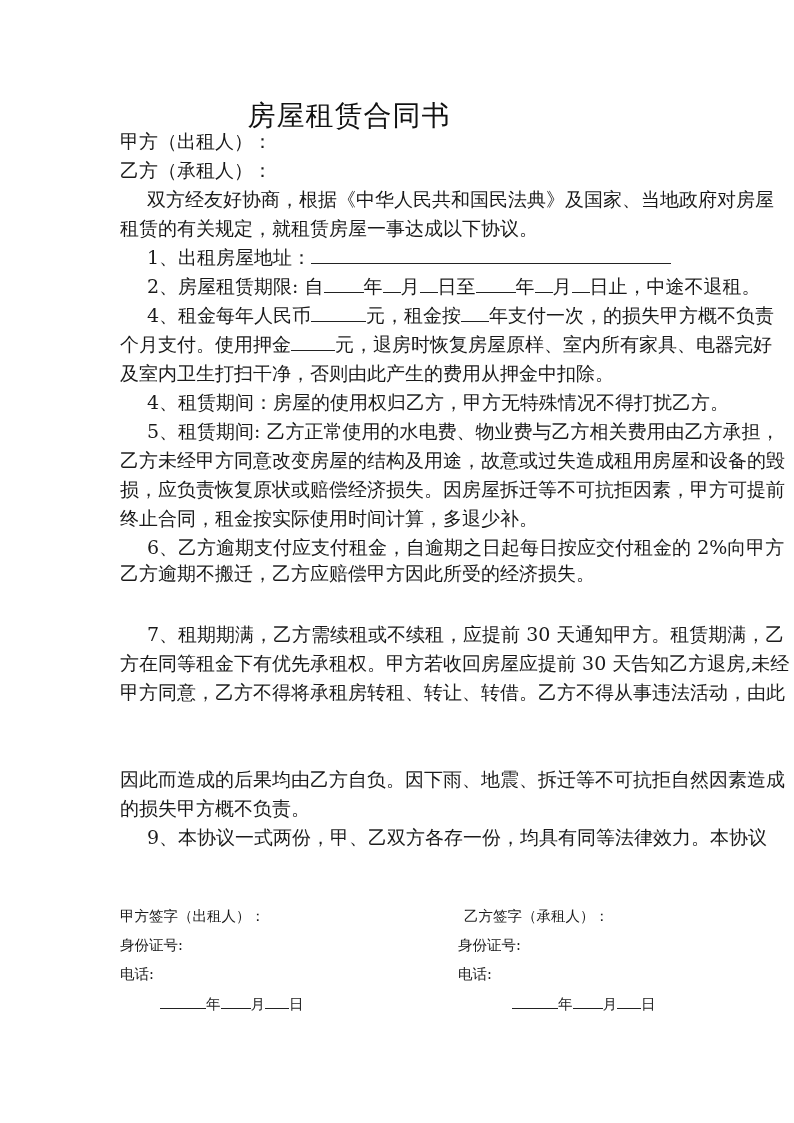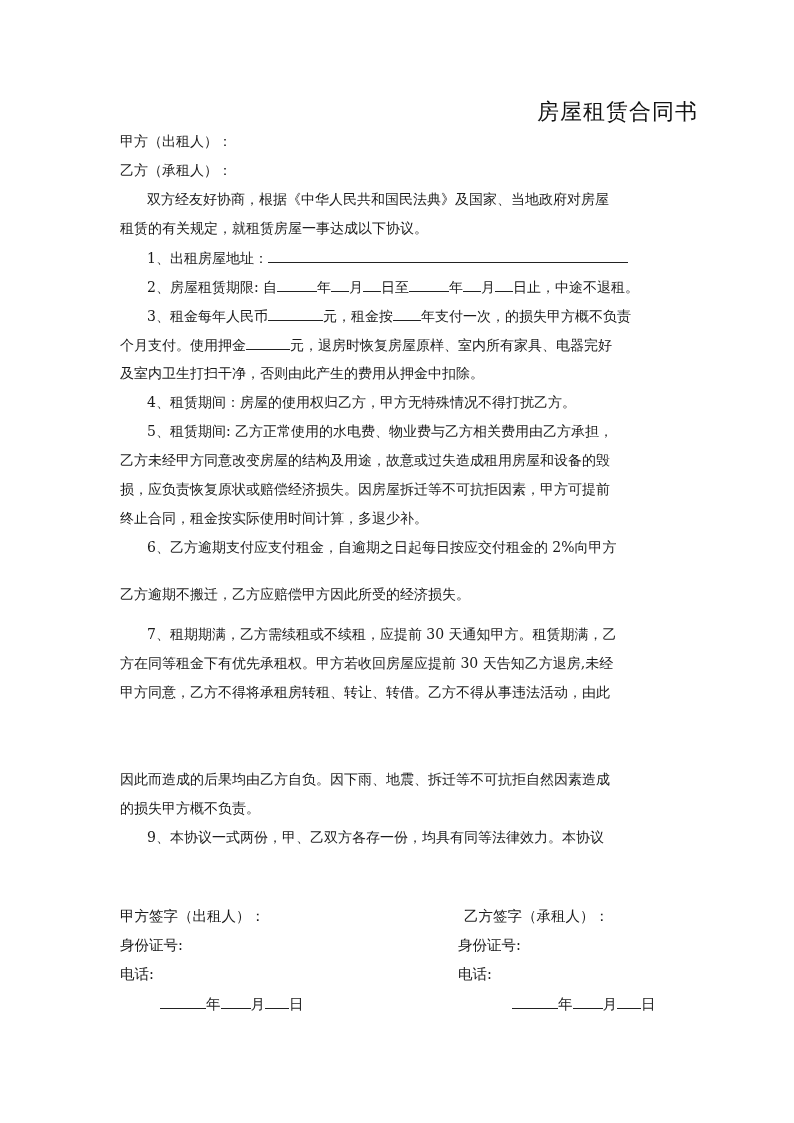--- a/index.html
+++ b/index.html
@@ -1,21 +1,21 @@
 <!DOCTYPE html>
 <html><head>
 <meta charset="utf-8">
 <style>
   html, body { margin: 0; padding: 0; background: #ffffff; }
   body { width: 794px; height: 1123px; position: relative; overflow: hidden;
          font-family: "DejaVu Serif", "Liberation Serif", serif; color: #1a1a1a; }
   .page { position: absolute; left: 0; top: 0; width: 794px; height: 1123px; background: #fff; }
-  .title { position: absolute; top: 97px; left: 0; width: 698px; text-align: right;
-           font-family: "DejaVu Sans", "Liberation Sans", sans-serif; font-size: 22px; color: #111; letter-spacing: 1px; }
-  .line { position: absolute; left: 120px; width: 560px; font-size: 14px; line-height: 20px; white-space: nowrap; }
+  .title { position: absolute; top: 97px; left: 0; width: 698px; text-align: center;
+           font-family: "DejaVu Sans", "Liberation Sans", sans-serif; font-size: 28px; color: #111; letter-spacing: 1px; }
+  .line { position: absolute; left: 120px; width: 560px; font-size: 19px; line-height: 20px; white-space: nowrap; }
   .indent { left: 147px; }
   .u { display: inline-block; border-bottom: 1px solid #222; height: 15px; vertical-align: baseline; }
   .sig { position: absolute; font-size: 14.5px; line-height: 20px; white-space: nowrap; }
 </style>
 </head>
 <body>
 
 <div class="page">
   <div class="title">房屋租赁合同书</div>
 
@@ -27,36 +27,36 @@
 
   <div class="line indent" style="top:247px">
     <span>1、出租房屋地址：</span><span class="u" style="width:360px"></span>
   </div>
 
   <div class="line indent" style="top:276px">
     <span>2、房屋租赁期限: 自</span><span class="u" style="width:40px"></span><span>年</span><span class="u" style="width:18px"></span><span>月</span><span class="u" style="width:18px"></span><span>日至</span><span class="u" style="width:40px"></span><span>年</span><span class="u" style="width:18px"></span><span>月</span><span class="u" style="width:18px"></span><span>日止，中途不退租。</span>
   </div>
 
   <div class="line indent" style="top:305px">
-    <span>3、租金每年人民币</span><span class="u" style="width:55px"></span><span>元，租金按</span><span class="u" style="width:28px"></span><span>年支付一次，的损失甲方概不负责</span>
+    <span>4、租金每年人民币</span><span class="u" style="width:55px"></span><span>元，租金按</span><span class="u" style="width:28px"></span><span>年支付一次，的损失甲方概不负责</span>
   </div>
   <div class="line" style="top:334px">
     <span>个月支付。使用押金</span><span class="u" style="width:44px"></span><span>元，退房时恢复房屋原样、室内所有家具、电器完好</span>
   </div>
   <div class="line" style="top:363px">及室内卫生打扫干净，否则由此产生的费用从押金中扣除。</div>
 
   <div class="line indent" style="top:392px">4、租赁期间：房屋的使用权归乙方，甲方无特殊情况不得打扰乙方。</div>
 
   <div class="line indent" style="top:421px">5、租赁期间: 乙方正常使用的水电费、物业费与乙方相关费用由乙方承担，</div>
   <div class="line" style="top:450px">乙方未经甲方同意改变房屋的结构及用途，故意或过失造成租用房屋和设备的毁</div>
   <div class="line" style="top:479px">损，应负责恢复原状或赔偿经济损失。因房屋拆迁等不可抗拒因素，甲方可提前</div>
   <div class="line" style="top:508px">终止合同，租金按实际使用时间计算，多退少补。</div>
 
   <div class="line indent" style="top:537px">6、乙方逾期支付应支付租金，自逾期之日起每日按应交付租金的 2%向甲方</div>
-  <div class="line" style="top:584px">乙方逾期不搬迁，乙方应赔偿甲方因此所受的经济损失。</div>
+  <div class="line" style="top:563px">乙方逾期不搬迁，乙方应赔偿甲方因此所受的经济损失。</div>
 
   <div class="line indent" style="top:624px">7、租期期满，乙方需续租或不续租，应提前 30 天通知甲方。租赁期满，乙</div>
   <div class="line" style="top:653px">方在同等租金下有优先承租权。甲方若收回房屋应提前 30 天告知乙方退房,未经</div>
   <div class="line" style="top:682px">甲方同意，乙方不得将承租房转租、转让、转借。乙方不得从事违法活动，由此</div>
 
   <div class="line" style="top:769px">因此而造成的后果均由乙方自负。因下雨、地震、拆迁等不可抗拒自然因素造成</div>
   <div class="line" style="top:798px">的损失甲方概不负责。</div>
 
   <div class="line indent" style="top:827px">9、本协议一式两份，甲、乙双方各存一份，均具有同等法律效力。本协议</div>
 

